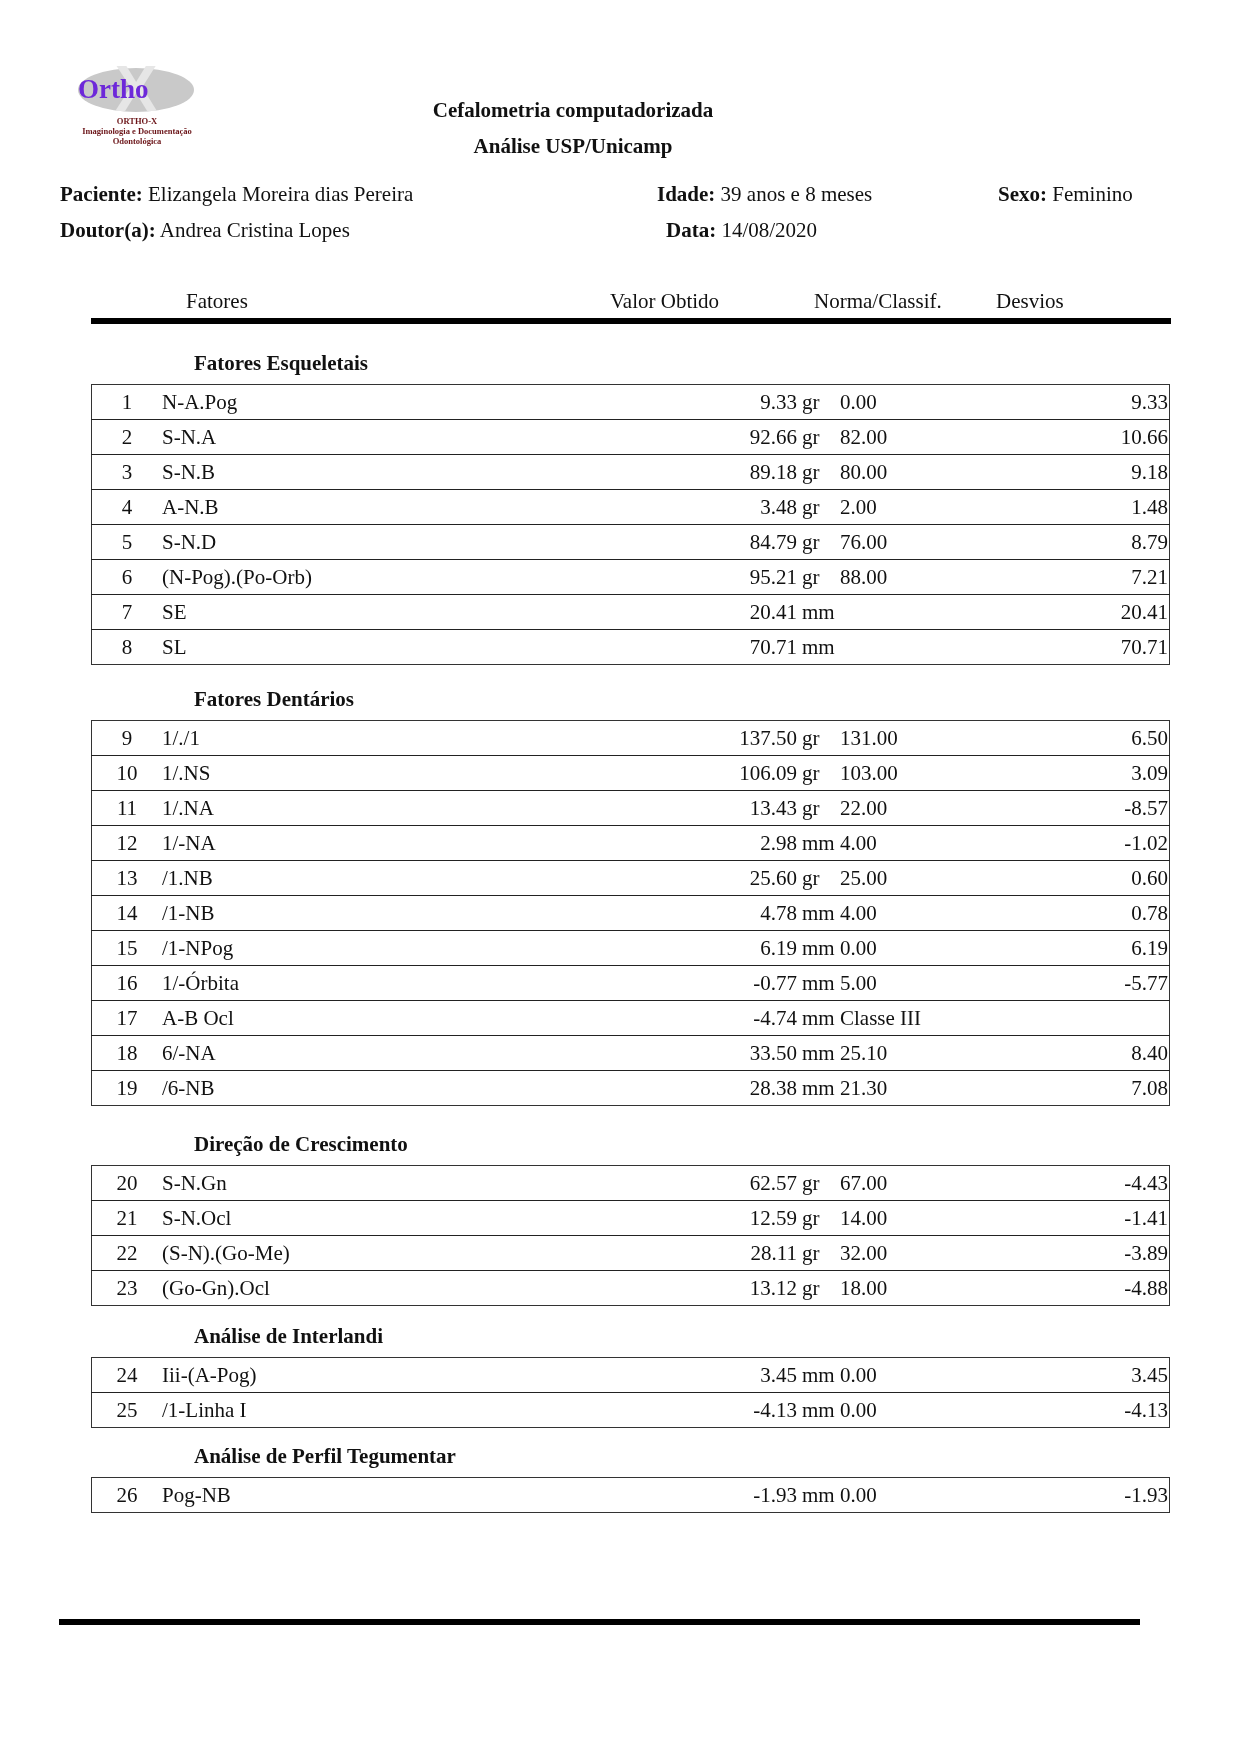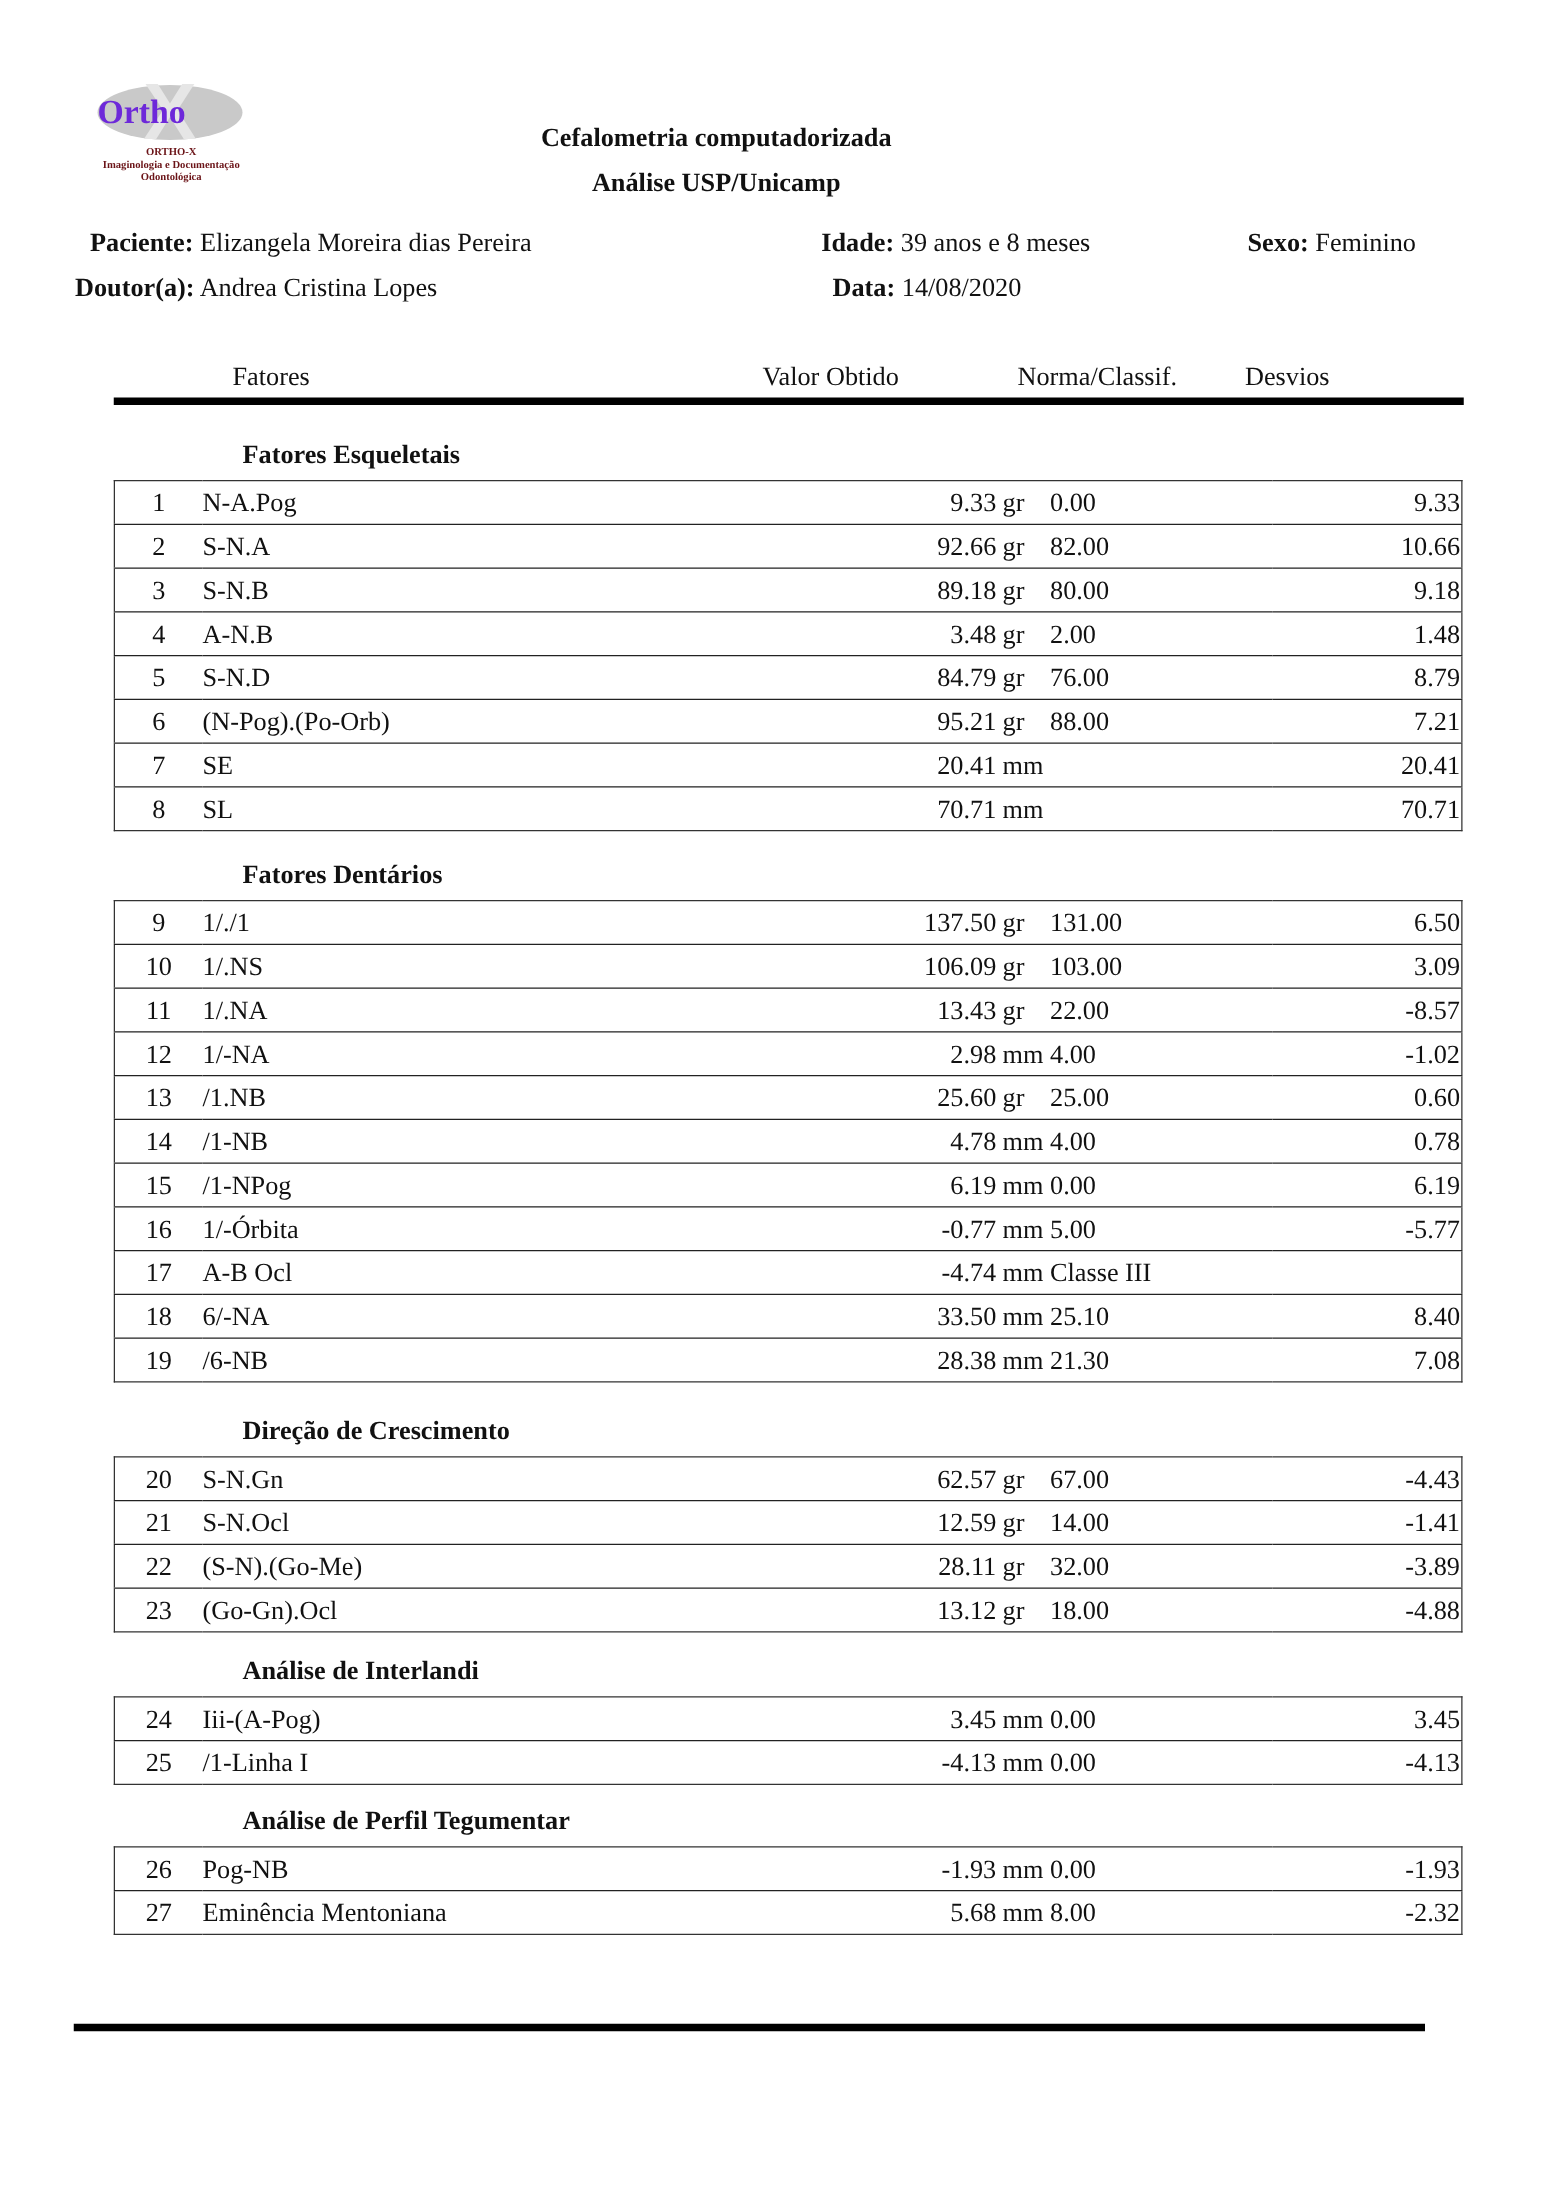--- a/index.html
+++ b/index.html
@@ -57,21 +57,21 @@
   <div class="logo-sub">
     <div>ORTHO-X</div>
     <div>Imaginologia e Documentação</div>
     <div>Odontológica</div>
   </div>
 </div>
 
 <div class="abs title title1">Cefalometria computadorizada</div>
 <div class="abs title title2">Análise USP/Unicamp</div>
 
-<div class="abs info" style="left:72px; top:182px;text-align:center;">
+<div class="abs info" style="left:60px; top:182px;text-align:center;">
   <b>Paciente:</b>
   <span>Elizangela Moreira dias Pereira</span>
 </div>
 <div class="abs info" style="left:657px; top:182px;">
   <b>Idade:</b>
   <span>39 anos e 8 meses</span>
 </div>
 <div class="abs info" style="left:998px; top:182px;">
   <b>Sexo:</b>
   <span>Feminino</span>
@@ -316,24 +316,16 @@
 <table class="grp" style="top:1477px;">
     <tbody>
       <tr>
         <td class="c-num">26</td>
         <td class="c-fac">Pog-NB</td>
         <td class="c-val"><span class="num">-1.93</span><span class="unit">mm</span></td>
         <td class="c-norm">0.00</td>
         <td class="c-dev">-1.93</td>
         <td class="c-pad"></td>
       </tr>
-      <tr>
-        <td class="c-num">27</td>
-        <td class="c-fac">Eminência Mentoniana</td>
-        <td class="c-val"><span class="num">5.68</span><span class="unit">mm</span></td>
-        <td class="c-norm">8.00</td>
-        <td class="c-dev">-2.32</td>
-        <td class="c-pad"></td>
-      </tr>
     </tbody>
   </table>
 
 <div class="abs thickline" style="left:59px; top:1619px; width:1081px;"></div>
 
 </body></html>

